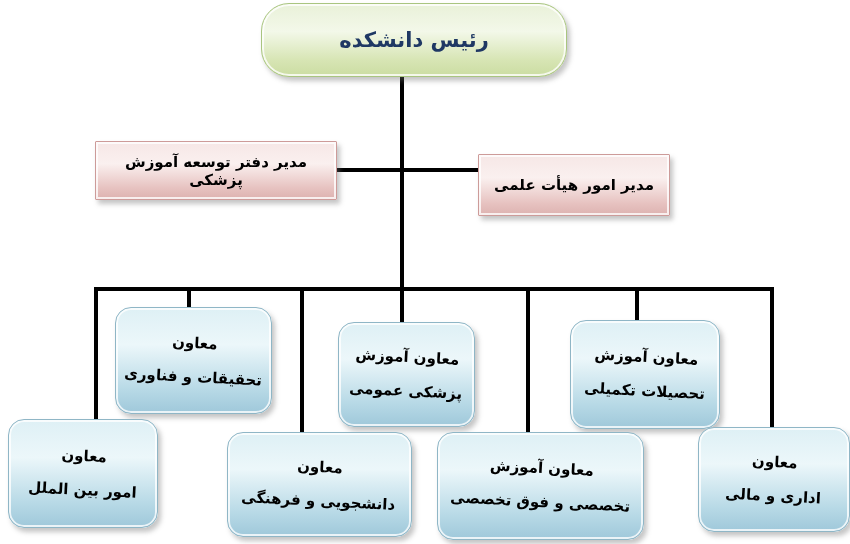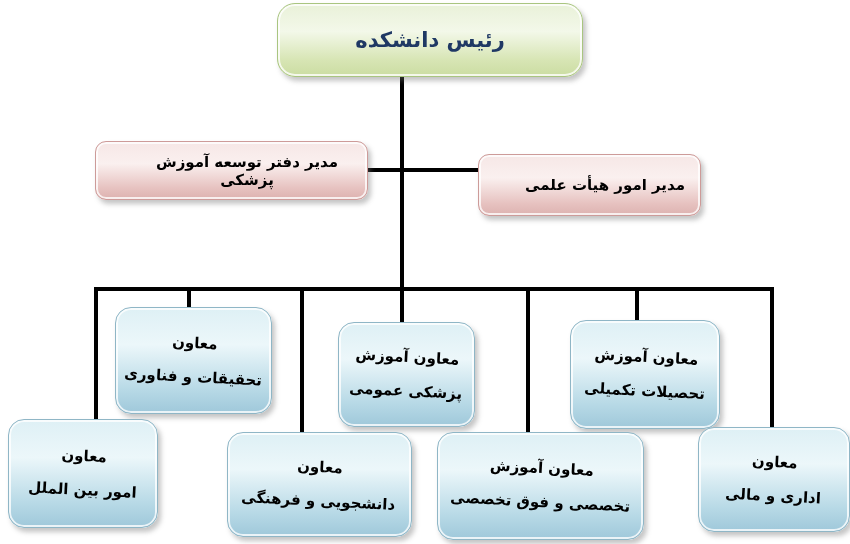--- a/index.html
+++ b/index.html
@@ -9,25 +9,25 @@
   }
   .line { position:absolute; background:#000000; }
   .box {
     position:absolute; border-radius:16px;
     display:flex; flex-direction:column; align-items:center; justify-content:center;
     text-align:center; font-weight:bold;
     box-shadow: 3px 4px 5px rgba(110,110,110,0.40), inset 0 0 0 2px rgba(255,255,255,0.78);
   }
   .box.green {
     background: linear-gradient(180deg, #e9f1d9 0%, #f3f8e9 38%, #d7e5b4 78%, #cbdda2 100%);
-    border:1px solid #a9c580; border-radius:18px;margin-left:16px;
+    border:1px solid #a9c580; border-radius:28px;
   }
   .box.pink {
     background: linear-gradient(180deg, #f6e7e6 0%, #faf0ef 38%, #e7c3c1 80%, #ddb2b0 100%);
-    border:1px solid #cd9b99; border-radius:11px;padding-left:31px;
+    border:1px solid #cd9b99; border-radius:1px;
   }
   .box.blue {
     background: linear-gradient(180deg, #def0f5 0%, #ecf7fa 35%, #b7d9e6 78%, #9fc8da 100%);
     border:1px solid #8fb6c6;
   }
   .dean-label    { color:#1f3864; font-size:21px; }
   .manager-label { color:#000000; font-size:15px; }
   .deputy-text   { transform: rotate(3deg); color:#000000; font-size:15px; line-height:2.25; }
   .deputy-text div { white-space:nowrap; }
 </style>

